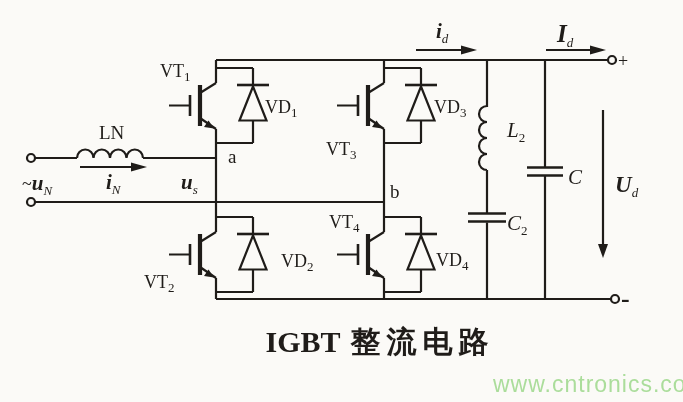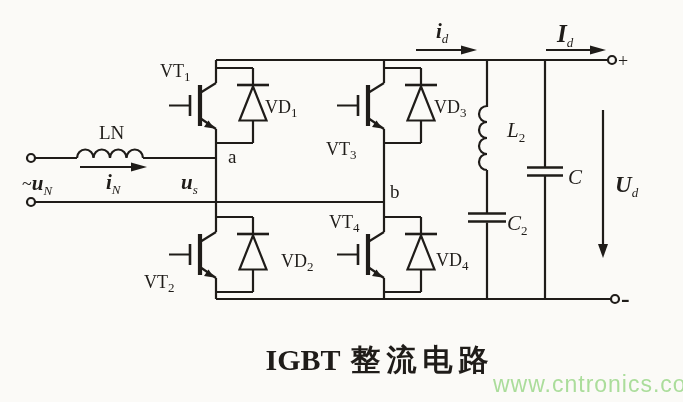--- a/index.html
+++ b/index.html
@@ -23,21 +23,21 @@
   .romb{font-size:19px;font-style:normal;}
   .varb{font-size:21px;font-style:italic;font-weight:bold;}
   .var{font-size:21px;font-style:italic;}
   .big{font-size:25px;}
   .med{font-size:23px;}
   .subi{font-size:13px;font-style:italic;}
   .subr{font-size:13px;font-style:normal;}
   .plus{font-size:18px;}
   .minus{font-size:26px;font-weight:bold;}
   .title{
-    position:absolute;left:228px;top:340px;width:304px;
+    position:absolute;left:228px;top:322px;width:304px;
     text-align:center;font-weight:bold;font-size:30px;
     color:var(--line,#1f1c19);white-space:nowrap;
   }
   .title .cn{letter-spacing:6px;margin-left:10px;}
   .watermark{
     position:absolute;left:493px;top:371px;
     font-family:"Liberation Sans",sans-serif;
     font-size:23px;letter-spacing:1px;
     color:var(--watermark,#abdd9b);white-space:nowrap;
   }

